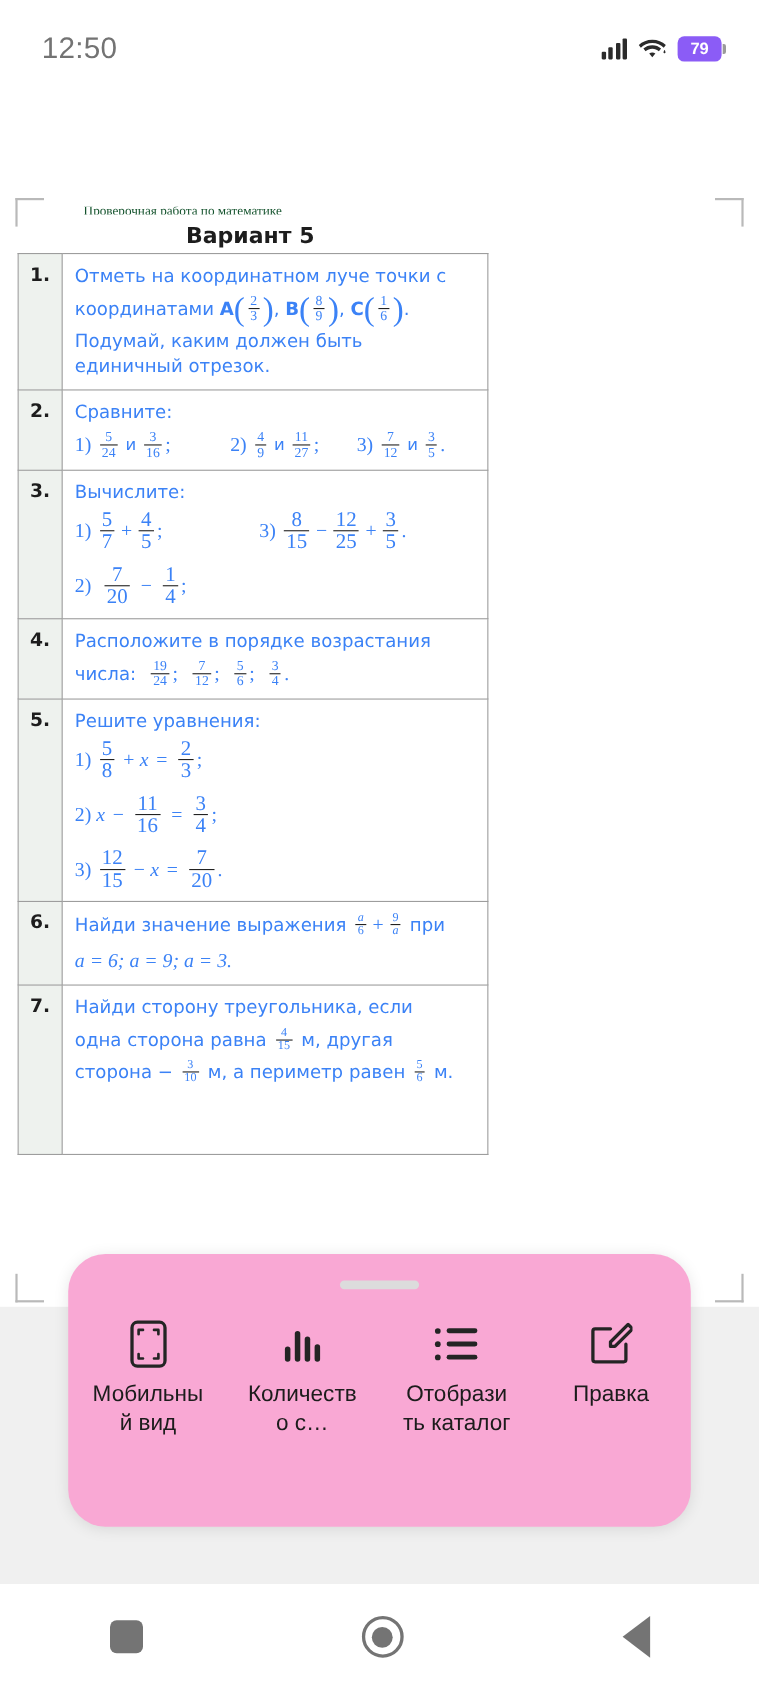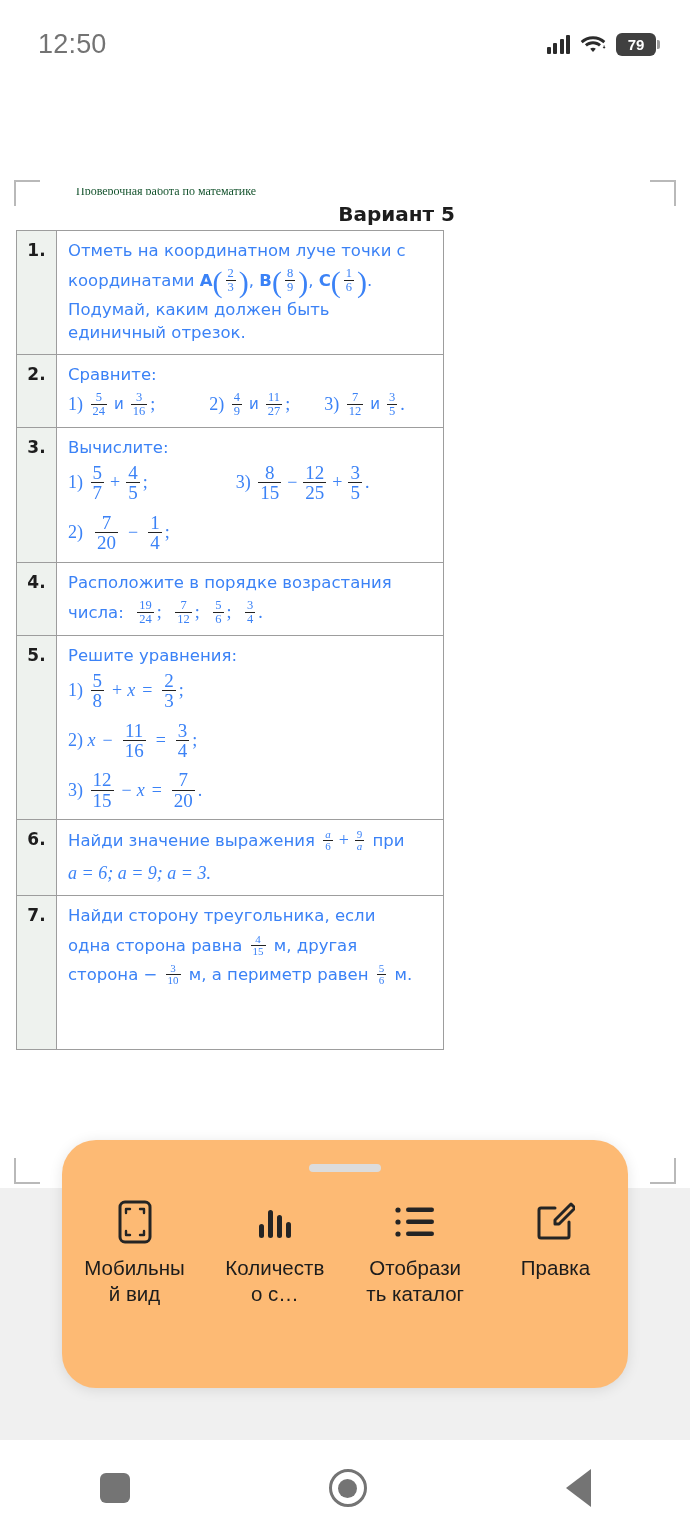--- a/index.html
+++ b/index.html
@@ -20,21 +20,21 @@
   .clock { font-size: 27px; color: #737373; letter-spacing: .2px; }
   .status-right { display: flex; align-items: center; gap: 10px; }
   .sig { display: flex; align-items: flex-end; gap: 2.5px; height: 20px; }
   .sig i { width: 4px; background: #2b2b2b; border-radius: 1px; display: block; }
   .sig i:nth-child(1) { height: 7px; }
   .sig i:nth-child(2) { height: 11px; }
   .sig i:nth-child(3) { height: 15px; }
   .sig i:nth-child(4) { height: 19px; }
   .wifi { width: 26px; height: 20px; position: relative; }
   .battery {
-    min-width: 40px; height: 23px; background: #404040; border-radius: 6px;
+    min-width: 40px; height: 23px; background: #8b5cf6; border-radius: 6px;
     color: #fff; font-size: 15px; font-weight: bold;
     display: flex; align-items: center; justify-content: center;
     padding: 0 5px; position: relative;
   }
   .battery::after {
     content: ""; position: absolute; right: -4px; top: 7px;
     width: 3px; height: 9px; background: #9a9a9a; border-radius: 0 2px 2px 0;
   }
 
   
@@ -66,21 +66,21 @@
   .cm-bl { left: 14px; bottom: 4px; border-left: 2px solid #b9b9b9; border-bottom: 2px solid #b9b9b9; }
   .cm-br { right: 14px; bottom: 4px; border-right: 2px solid #b9b9b9; border-bottom: 2px solid #b9b9b9; }
 
   .cutoff-line {
     position: absolute; left: 76px; top: 14px; width: 330px; height: 7px;
     overflow: hidden; color: #14532d; font-size: 12px; line-height: 7px;
     font-family: "Liberation Serif", serif;
   }
   .doc-heading {
     position: absolute; left: 0; top: 28px; width: 455px;
-    text-align: right; font-size: 20px; font-weight: bold;
+    text-align: center; font-size: 20px; font-weight: bold;
     color: #1d1d1d; font-family: "DejaVu Sans", sans-serif;
   }
 
   table.tasks {
     position: absolute; left: 16px; top: 56px; width: 428px;
     border-collapse: collapse;
     font-family: "DejaVu Sans", sans-serif;
   }
   table.tasks td { border: 1px solid #9d9d9d; vertical-align: top; }
   td.num {
@@ -115,21 +115,21 @@
   .row-eq { display: flex; align-items: center; flex-wrap: wrap; }
   .gap-l { margin-left: 54px; }
 
   
   .scrim-below {
     position: absolute; left: 0; top: 1188px; width: 690px; height: 252px;
     background: #f0f0f0;
   }
   .sheet {
     position: absolute; left: 62px; top: 1140px; width: 566px; height: 248px;
-    background: #fdba74; border-radius: 34px;
+    background: #f9a8d4; border-radius: 34px;
     box-shadow: 0 2px 14px rgba(0,0,0,.10);
   }
   .grabber {
     width: 72px; height: 8px; border-radius: 4px; background: #dcdcdc;
     margin: 24px auto 0;
   }
   .actions {
     display: flex; justify-content: space-between; align-items: flex-start;
     padding: 26px 22px 0 22px;
   }

